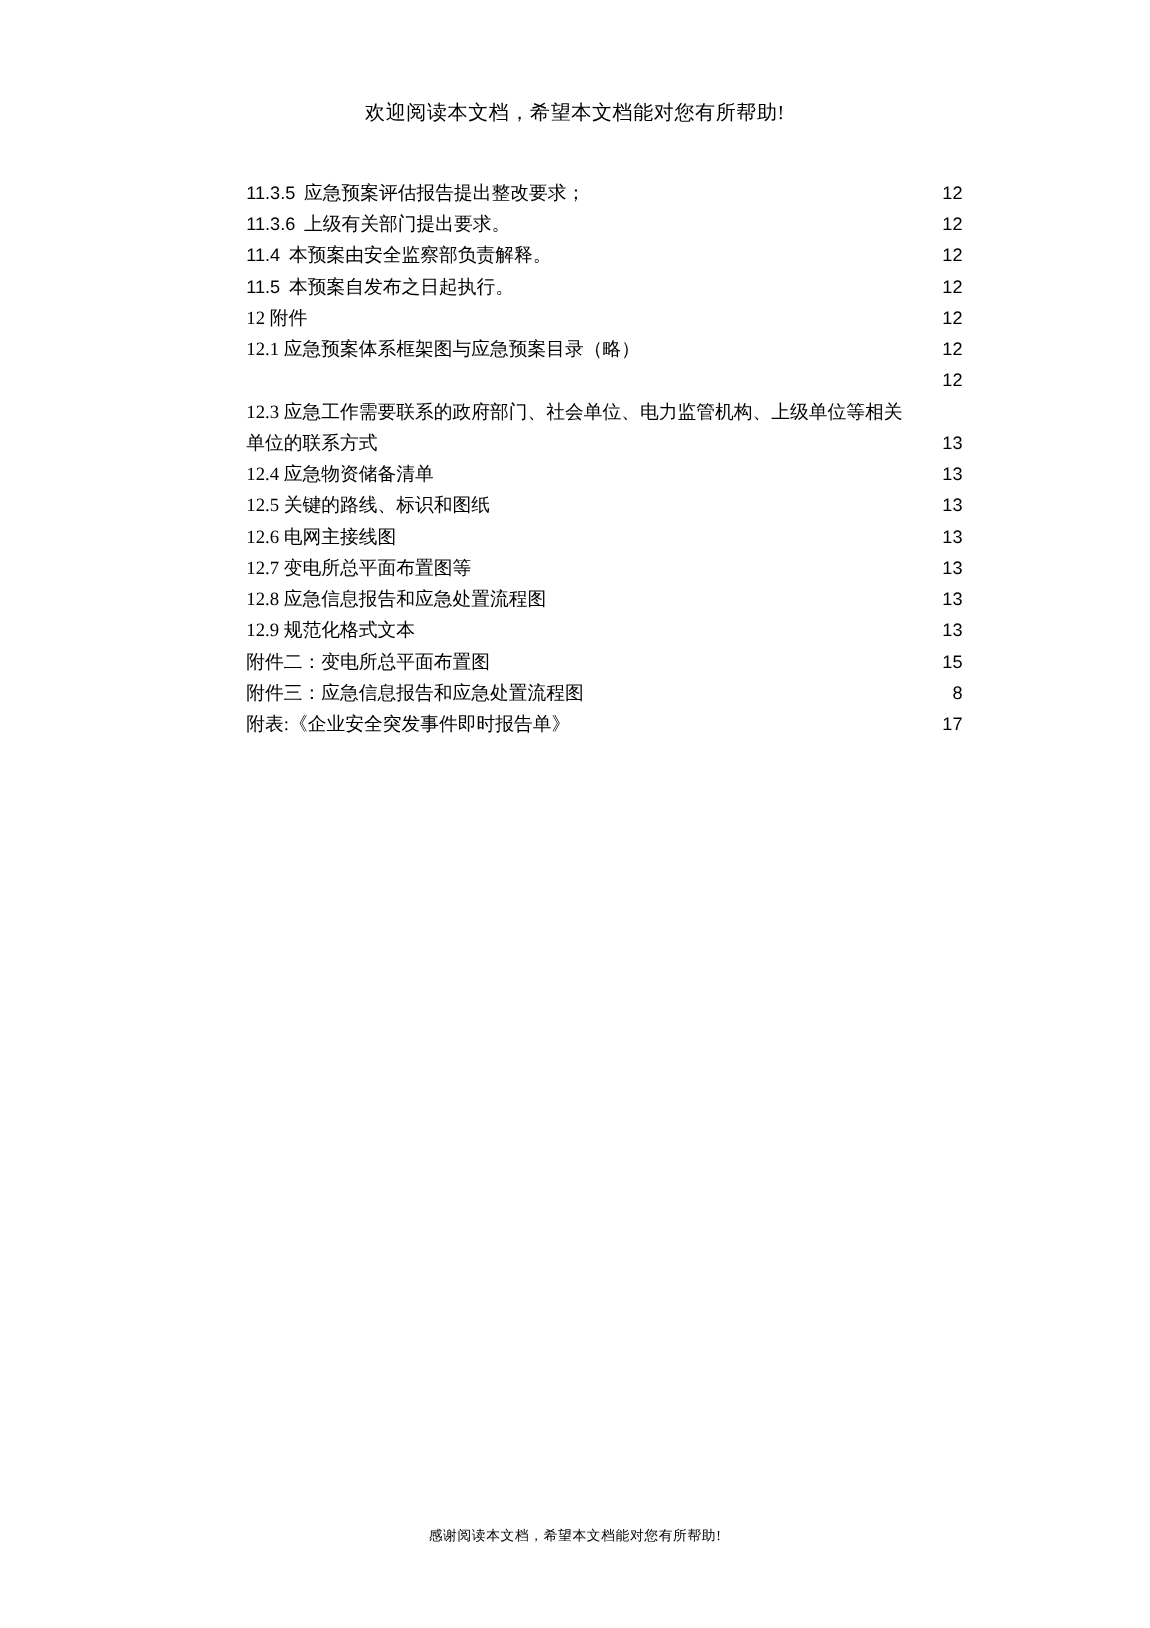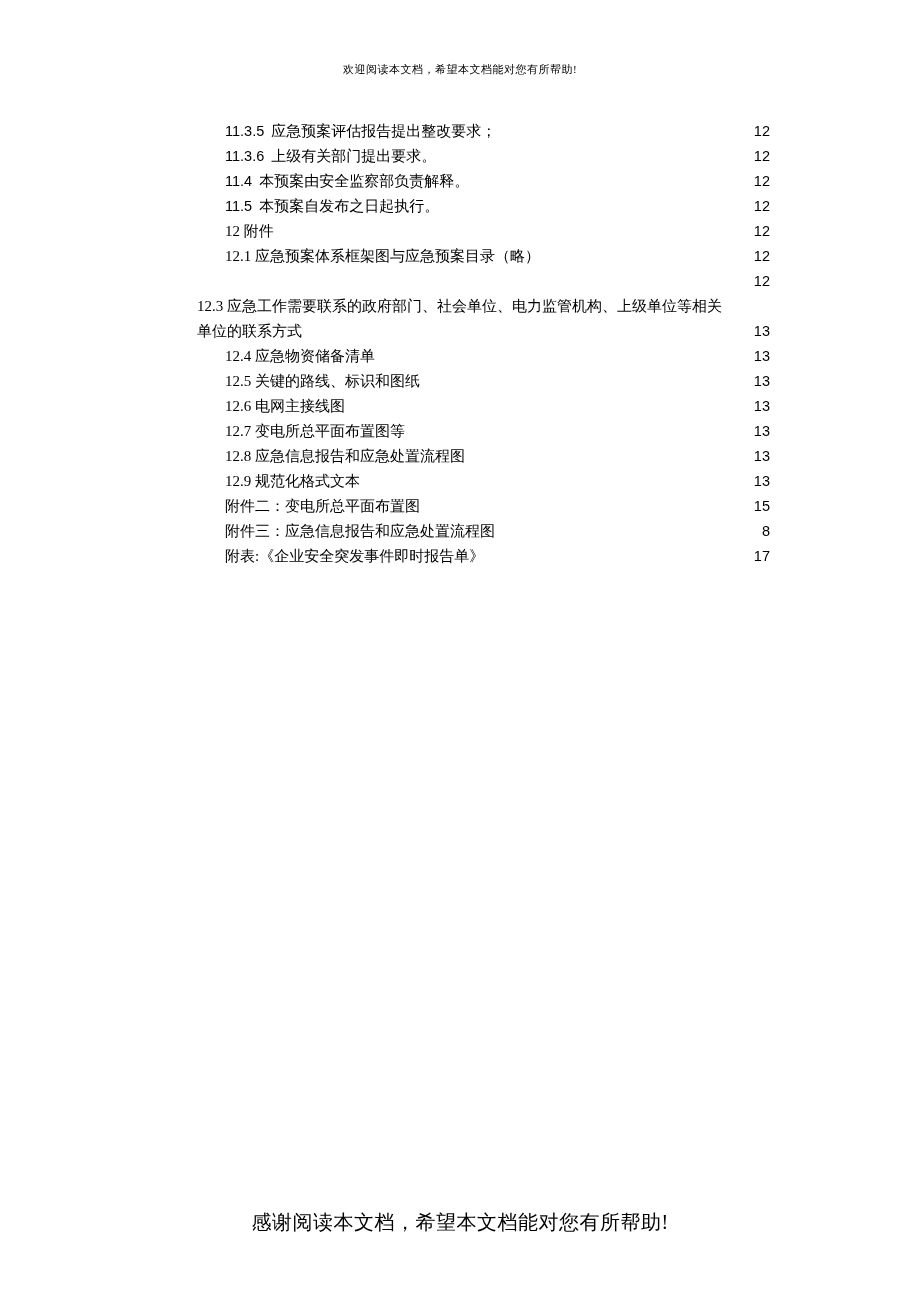--- a/index.html
+++ b/index.html
@@ -11,34 +11,33 @@
       width: 920px;
       height: 1302px;
       background: #ffffff;
       font-family: "SimSun", "宋体", serif;
       font-size: 15px;
       color: #000000;
       position: relative;
     }
     .header-text {
       text-align: center;
-      padding-top: 62px;
-      font-size: 11px;
+      padding-top: 80px;
+      font-size: 16px;
       letter-spacing: 0.5px;
     }
     .content {
       padding: 42px 150px 0 197px;
     }
     .toc-entry {
       display: flex;
       align-items: baseline;
       line-height: 25px;
       white-space: nowrap;
       overflow: hidden;
-      margin-left: 28px;
     }
     .toc-title {
       flex-shrink: 0;
     }
     .toc-dots {
       flex: 1;
       overflow: hidden;
       position: relative;
       font-family: Arial, sans-serif;
       letter-spacing: 1px;
@@ -73,21 +72,21 @@
     }
     .num-cn {
       font-family: "SimSun", "宋体", serif;
     }
     .footer-text {
       position: absolute;
       bottom: 66px;
       left: 0;
       right: 0;
       text-align: center;
-      font-size: 20px;
+      font-size: 11px;
       letter-spacing: 0.5px;
     }
   </style>
 </head>
 <body>
 
 <div class="header-text">欢迎阅读本文档，希望本文档能对您有所帮助!</div>
 
 <div class="content" id="toc-container">
     <div class="toc-entry">

